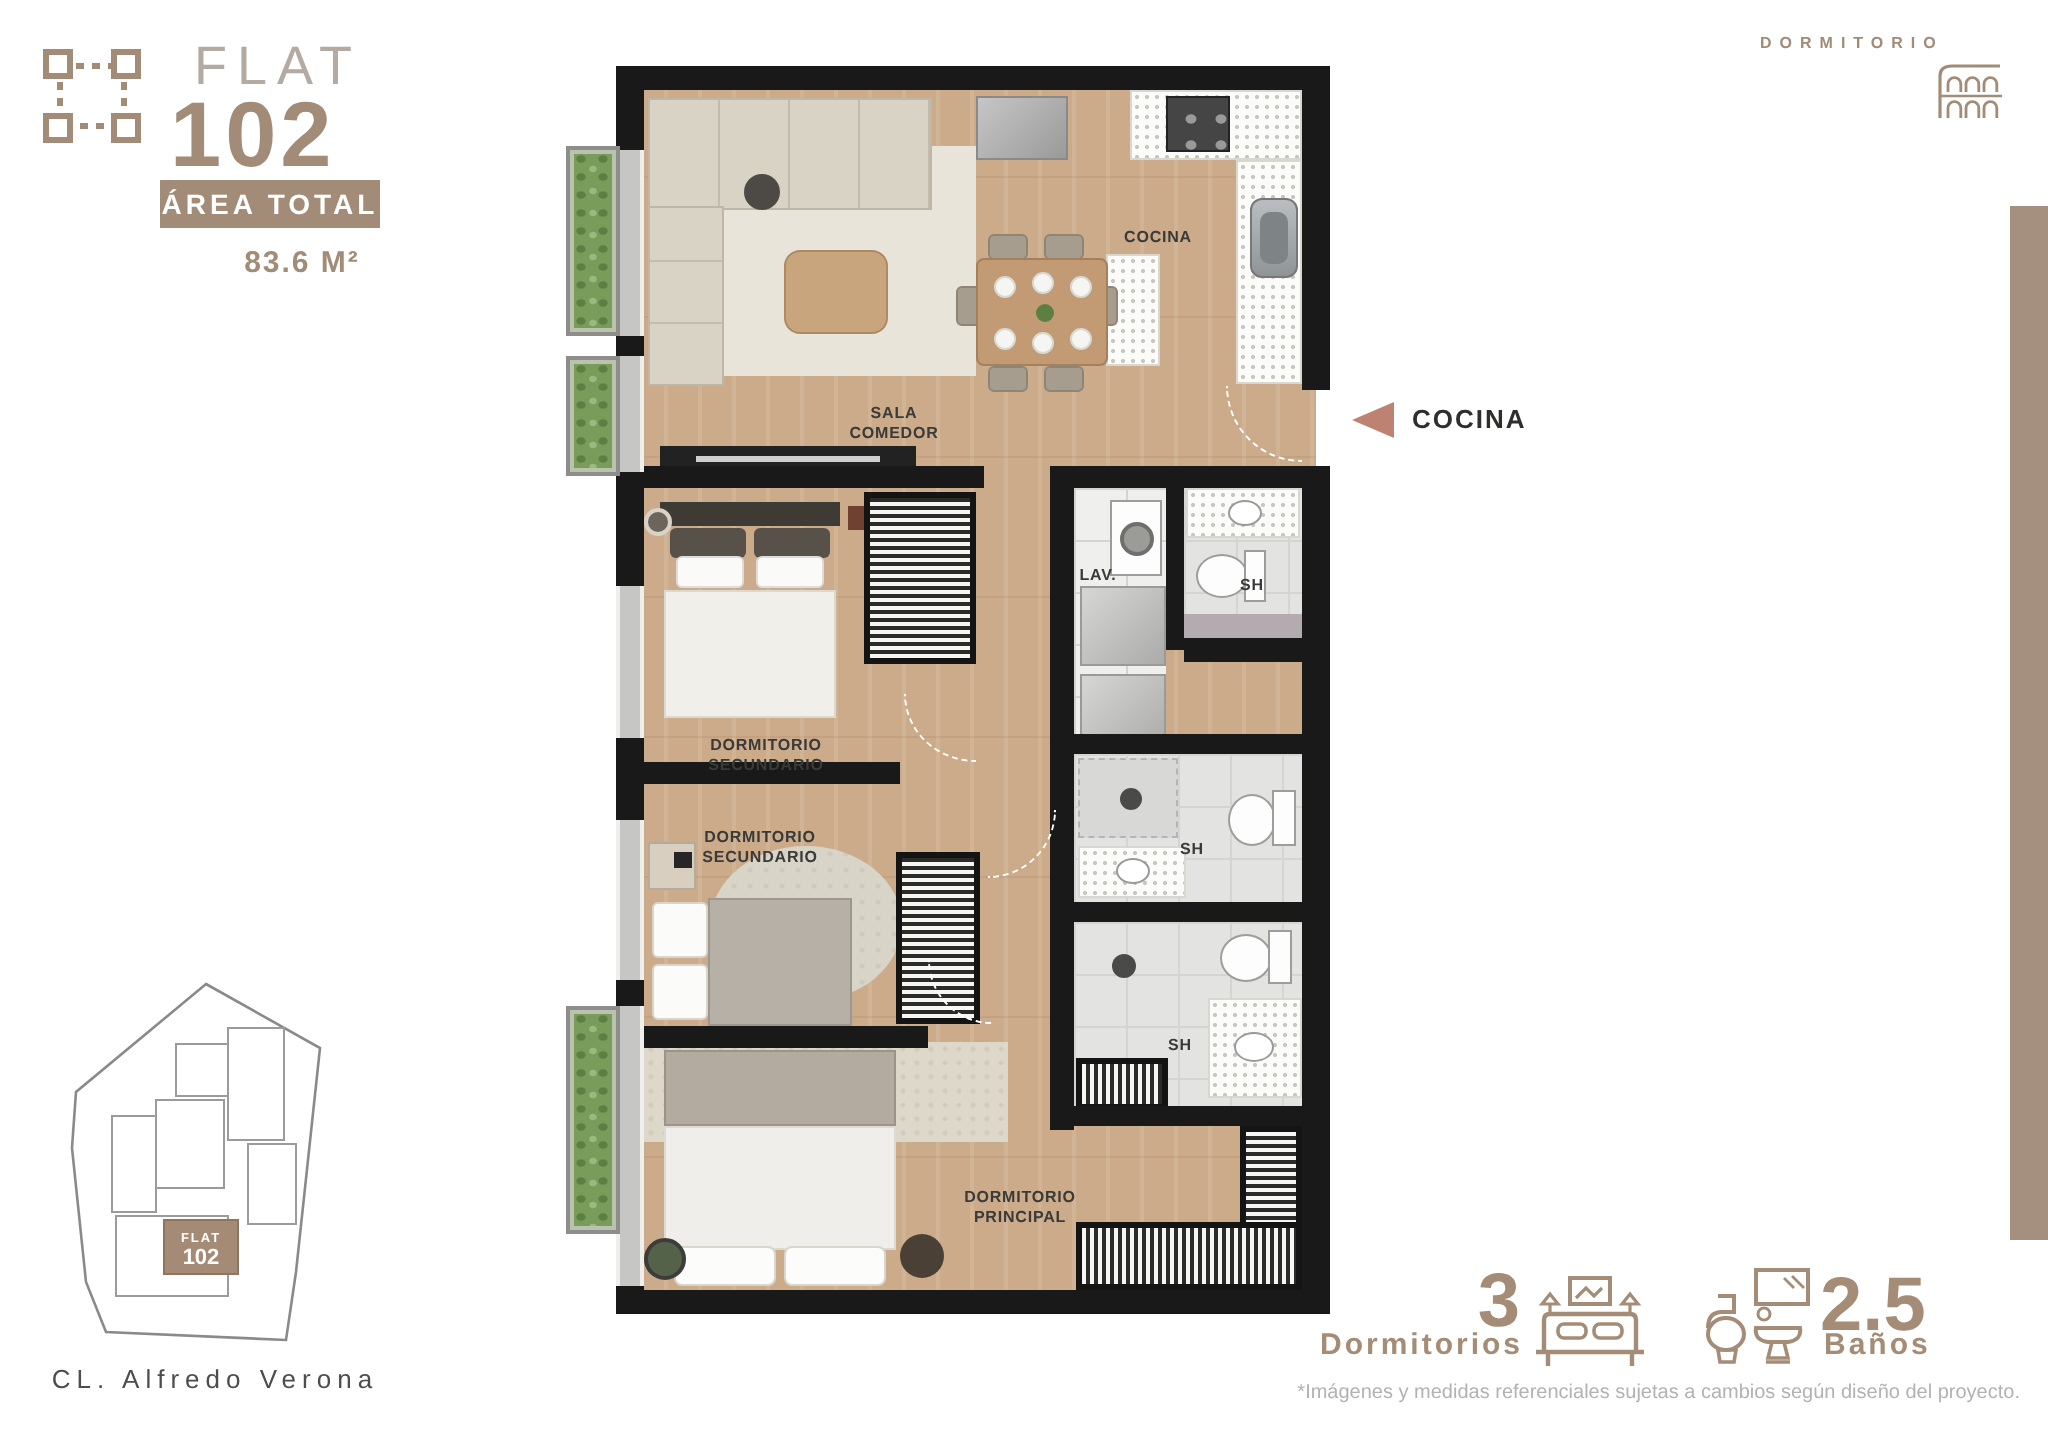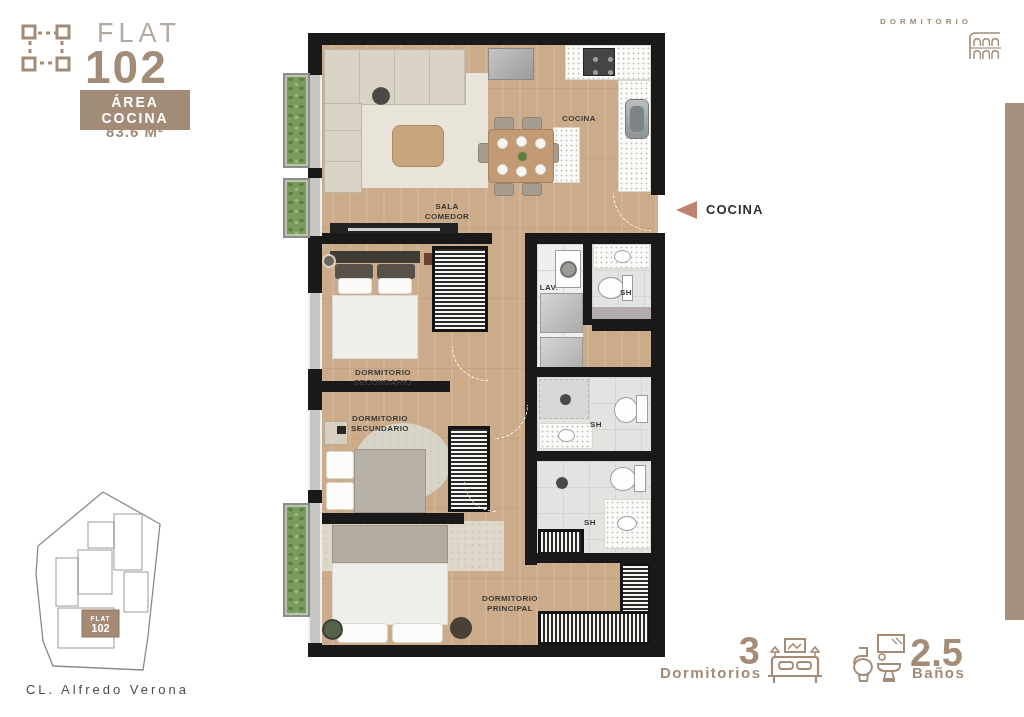--- a/index.html
+++ b/index.html
@@ -73,22 +73,22 @@
 
   <svg class="abs" style="left:20px;top:24px;" width="52" height="50" viewBox="0 0 52 50">
     <rect x="10" y="9" width="32" height="30" fill="none" stroke="#a28b77" stroke-width="3" stroke-dasharray="4 4"></rect>
     <rect x="3" y="2" width="12" height="12" fill="#fff" stroke="#a28b77" stroke-width="3"></rect>
     <rect x="37" y="2" width="12" height="12" fill="#fff" stroke="#a28b77" stroke-width="3"></rect>
     <rect x="3" y="34" width="12" height="12" fill="#fff" stroke="#a28b77" stroke-width="3"></rect>
     <rect x="37" y="34" width="12" height="12" fill="#fff" stroke="#a28b77" stroke-width="3"></rect>
   </svg>
   <div class="abs flat-label" style="left:97px;top:18px;">FLAT</div>
   <div class="abs flat-number" style="left:85px;top:44px;">102</div>
-  <div class="abs area-badge" style="left:80px;top:90px;width:110px;">ÁREA COCINA</div>
-  <div class="abs area-value" style="left:80px;top:123px;width:110px;">83.6 M²</div>
+  <div class="abs area-badge" style="left:80px;top:90px;width:110px;">ÁREA TOTAL</div>
+  <div class="abs area-value" style="left:96px;top:123px;width:110px;">83.6 M²</div>
 
   <div class="abs logo-res" style="left:880px;top:17px;">DORMITORIO</div>
   <svg class="abs" style="left:968px;top:26px;" width="34" height="34" viewBox="0 0 34 34">
     <path d="M2,33 V12 Q2,7 8,7 H32" fill="none" stroke="#a28b77" stroke-width="1.6"></path>
     <path d="M6,33 v-5 a3.2,3.2 0 0 1 6.4,0 v5 M15,33 v-5 a3.2,3.2 0 0 1 6.4,0 v5 M24,33 v-5 a3.2,3.2 0 0 1 6.4,0 v5" fill="none" stroke="#a28b77" stroke-width="1.4"></path>
     <path d="M6,20 v-4 a3.2,3.2 0 0 1 6.4,0 v4 M15,20 v-4 a3.2,3.2 0 0 1 6.4,0 v4 M24,20 v-4 a3.2,3.2 0 0 1 6.4,0 v4" fill="none" stroke="#a28b77" stroke-width="1.4"></path>
     <path d="M2,22 H33" fill="none" stroke="#a28b77" stroke-width="1.2"></path>
   </svg>
 
   <div class="side-bar" style="left:1005px;top:103px;width:19px;height:517px;"></div>
@@ -282,14 +282,15 @@
     <path d="M2,30 q0,-8 7,-8 h6 v-8 h-8" fill="none" stroke="#a58c76" stroke-width="2"></path>
     <ellipse cx="11" cy="33" rx="9" ry="8" fill="none" stroke="#a58c76" stroke-width="2"></ellipse>
     <path d="M7,41 h9 l-1,6 h-7 z" fill="none" stroke="#a58c76" stroke-width="1.8"></path>
     <circle cx="30" cy="23" r="3" fill="none" stroke="#a58c76" stroke-width="1.5"></circle>
     <path d="M26,30 h22 q1,6 -6,7 h-10 q-7,-1 -6,-7 z" fill="none" stroke="#a58c76" stroke-width="2"></path>
     <path d="M34,37 h6 l2,8 h-10 z M31,47 h12" fill="none" stroke="#a58c76" stroke-width="1.8"></path>
   </svg>
   <div class="abs feat-count" style="left:910px;top:634px;">2.5</div>
   <div class="abs feat-label" style="left:912px;top:664px;">Baños</div>
 
+  <div class="abs disclaimer" style="left:640px;top:691px;width:370px;">*Imágenes y medidas referenciales sujetas a cambios según diseño del proyecto.</div>
 
 </div>
 
 </body></html>

